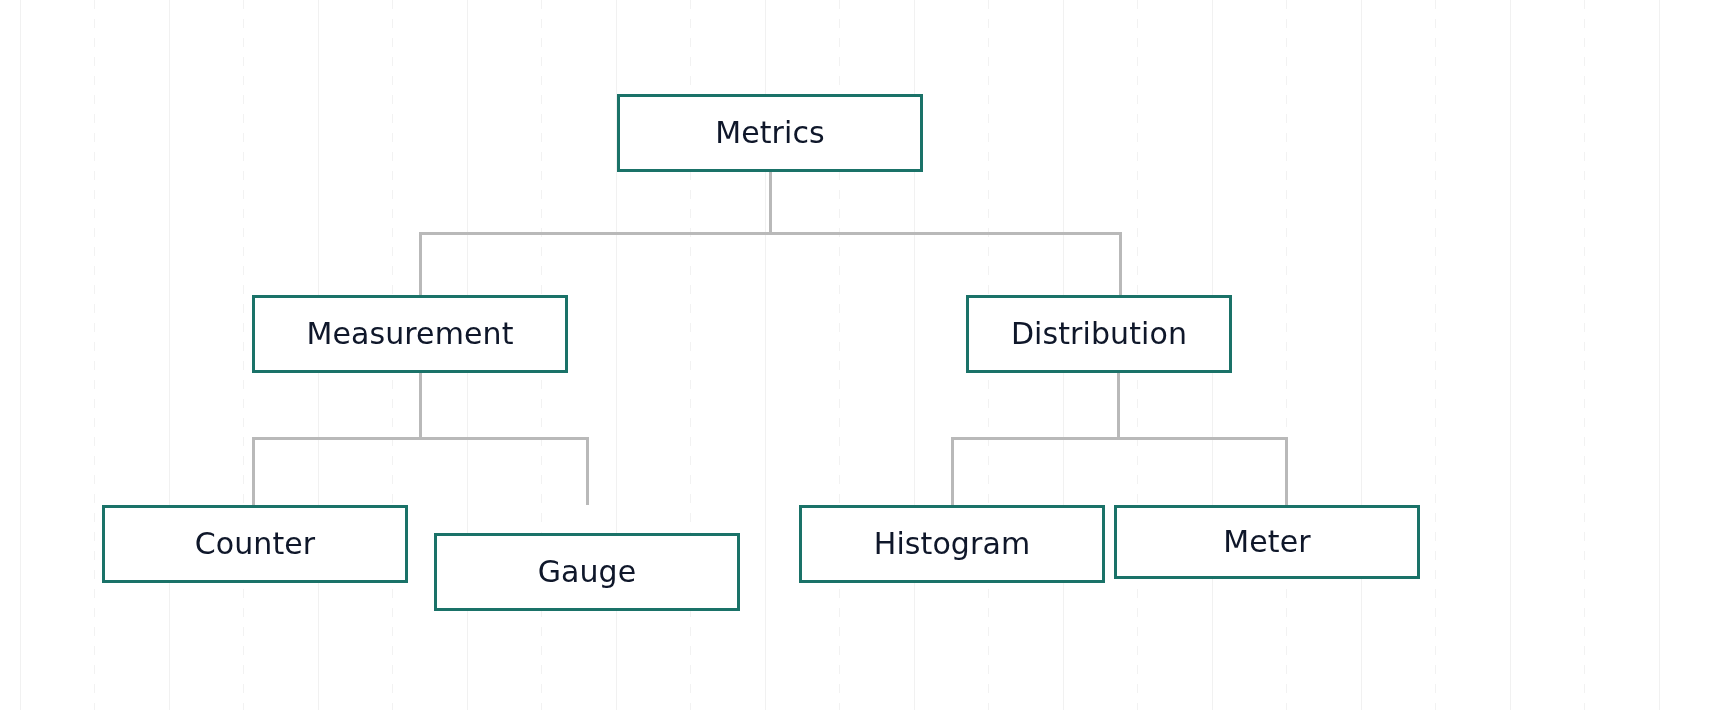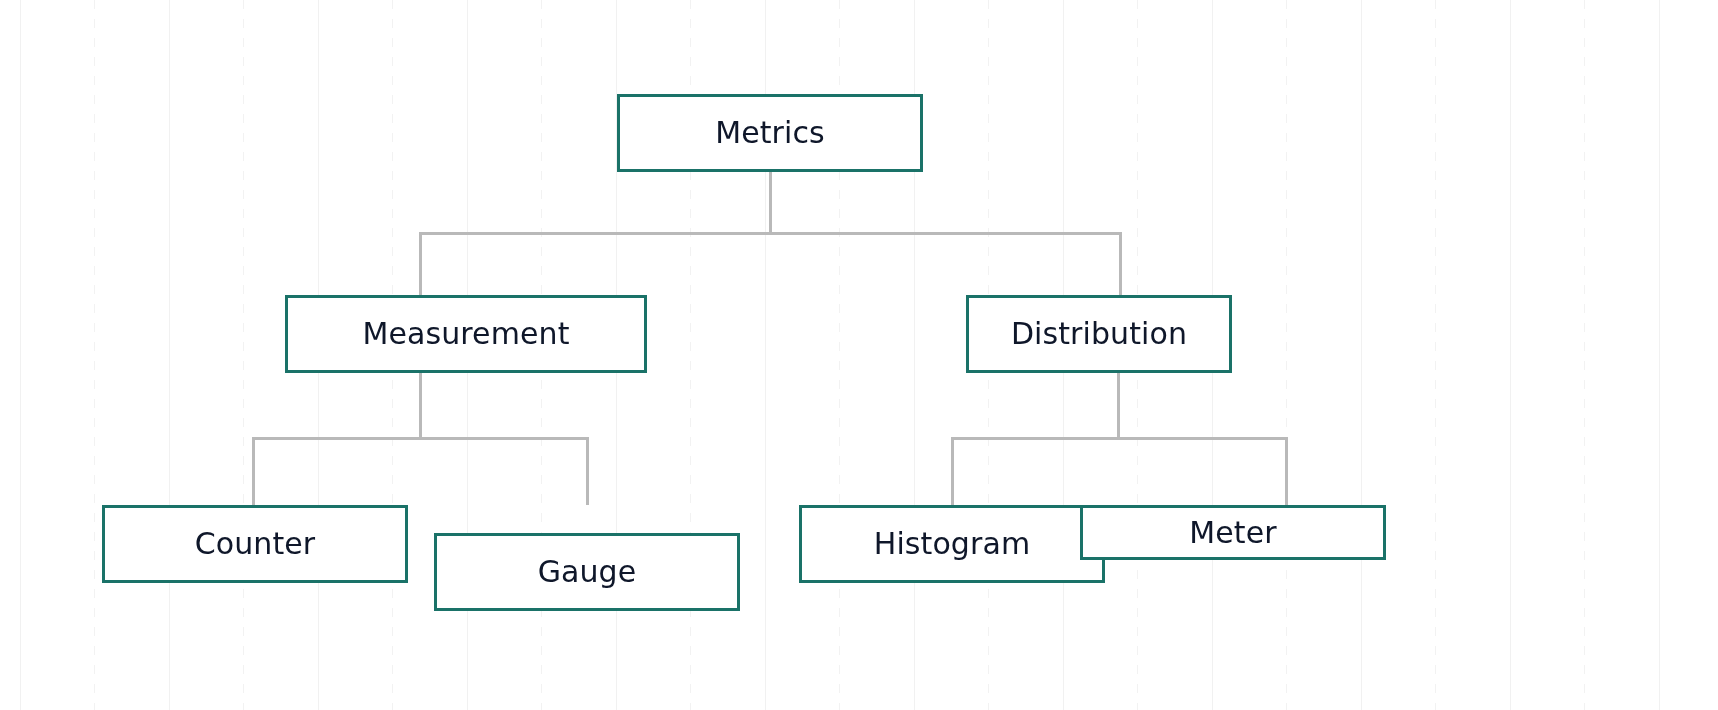--- a/index.html
+++ b/index.html
@@ -126,37 +126,37 @@
     <div class="edge-v" style="left:1117px; top:373px; height:66px;"></div>
     <div class="edge-h" style="left:951px; top:437px;  width:337px;"></div>
     <div class="edge-v" style="left:951px; top:437px;  height:68px;"></div>
     <div class="edge-v" style="left:1285px; top:437px; height:68px;"></div>
   </div>
 
   <div class="node" style="left:617px; top:94px; width:306px; height:78px;">
     <span class="node-label">Metrics</span>
   </div>
 
-  <div class="node" style="left:285px; top:295px; width:362px; height:78px;">
+  <div class="node" style="left:252px; top:295px; width:316px; height:78px;">
     <span class="node-label">Measurement</span>
   </div>
 
   <div class="node" style="left:966px; top:295px; width:266px; height:78px;">
     <span class="node-label">Distribution</span>
   </div>
 
   <div class="node" style="left:102px; top:505px; width:306px; height:78px;">
     <span class="node-label">Counter</span>
   </div>
 
   <div class="node" style="left:434px; top:533px; width:306px; height:78px;">
     <span class="node-label">Gauge</span>
   </div>
 
   <div class="node" style="left:799px; top:505px; width:306px; height:78px;">
     <span class="node-label">Histogram</span>
   </div>
 
-  <div class="node" style="left:1080px; top:505px; width:306px; height:55px;">
+  <div class="node" style="left:1114px; top:505px; width:306px; height:74px;">
     <span class="node-label">Meter</span>
   </div>
 
 </div>
 
 </body></html>

